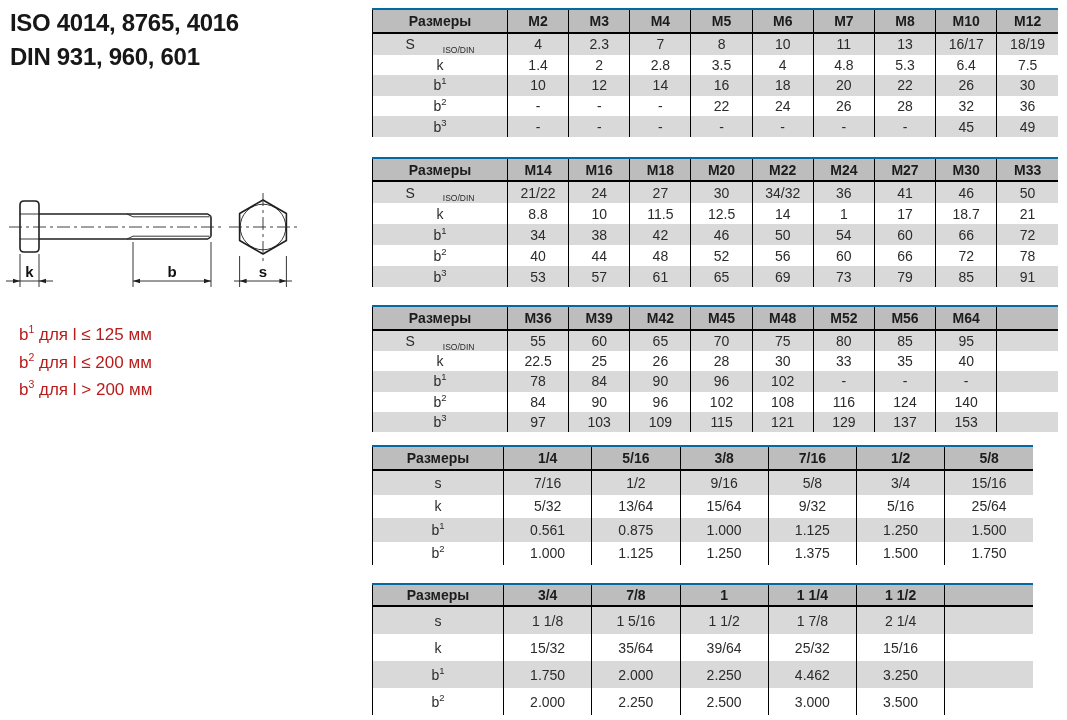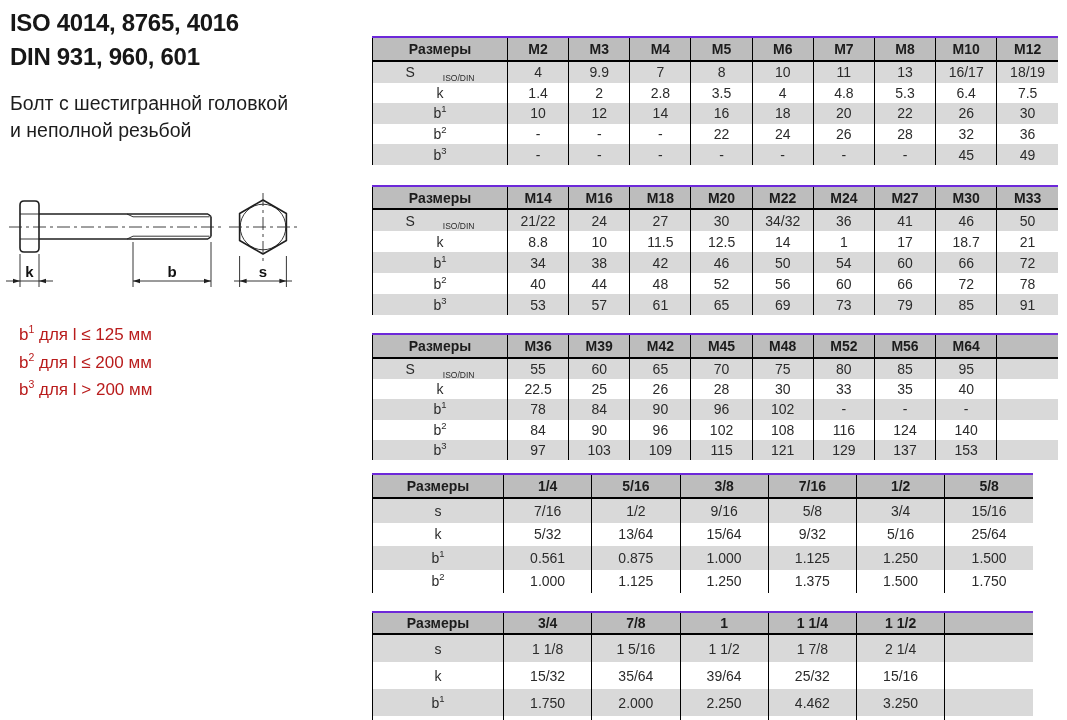--- a/index.html
+++ b/index.html
@@ -24,24 +24,23 @@
 
   .footnotes { position: absolute; left: 19px; top: 318px; color: #b91c1c; }
   .fn { font-size: 17px; line-height: 23px; white-space: nowrap; }
   .fn sup { font-size: 10.5px; }
 
   
   table.tbl {
     position: absolute;
     border-collapse: collapse;
     table-layout: fixed;
-    border-top: 2px solid #6d28d9;
+    border-top: 2px solid #0369a1;
     font-size: 14px;
     color: #2b2b2b;
-    margin-top: 28px;
   }
   .tbl th, .tbl td {
     border-left: 1px solid #000;
     text-align: center;
     vertical-align: middle;
     padding: 0;
     overflow: hidden;
     white-space: nowrap;
   }
   .tbl thead th {
@@ -88,24 +87,20 @@
 </head>
 <body>
 
 <div class="page">
 
   <div class="title-block">
     <div class="title-line">ISO 4014, 8765, 4016</div>
     <div class="title-line">DIN 931, 960, 601</div>
   </div>
 
-  <div class="desc-block">
-    <div class="desc-line">Болт с шестигранной головкой</div>
-    <div class="desc-line">и неполной резьбой</div>
-  </div>
 
   <svg class="drawing" width="336" height="120" viewBox="0 0 336 120">
 
     <g>
 
       <g>
         <path class="obj" d="M16,19 Q16,15 20,15 L31,15 Q35,15 35,19 L35,62 Q35,66 31,66 L20,66 Q16,66 16,62 Z"></path>
         <line class="thin" x1="16" y1="28" x2="35" y2="28"></line>
         <line class="thin" x1="16" y1="53" x2="35" y2="53"></line>
       </g>
@@ -181,21 +176,21 @@
           <th>M7</th>
           <th>M8</th>
           <th>M10</th>
           <th>M12</th>
         </tr>
       </thead>
       <tbody>
         <tr>
           <td>S<sub>ISO/DIN</sub></td>
           <td>4</td>
-          <td>9.9</td>
+          <td>2.3</td>
           <td>7</td>
           <td>8</td>
           <td>10</td>
           <td>11</td>
           <td>13</td>
           <td>16/17</td>
           <td>18/19</td>
         </tr>
         <tr>
           <td>k</td>

